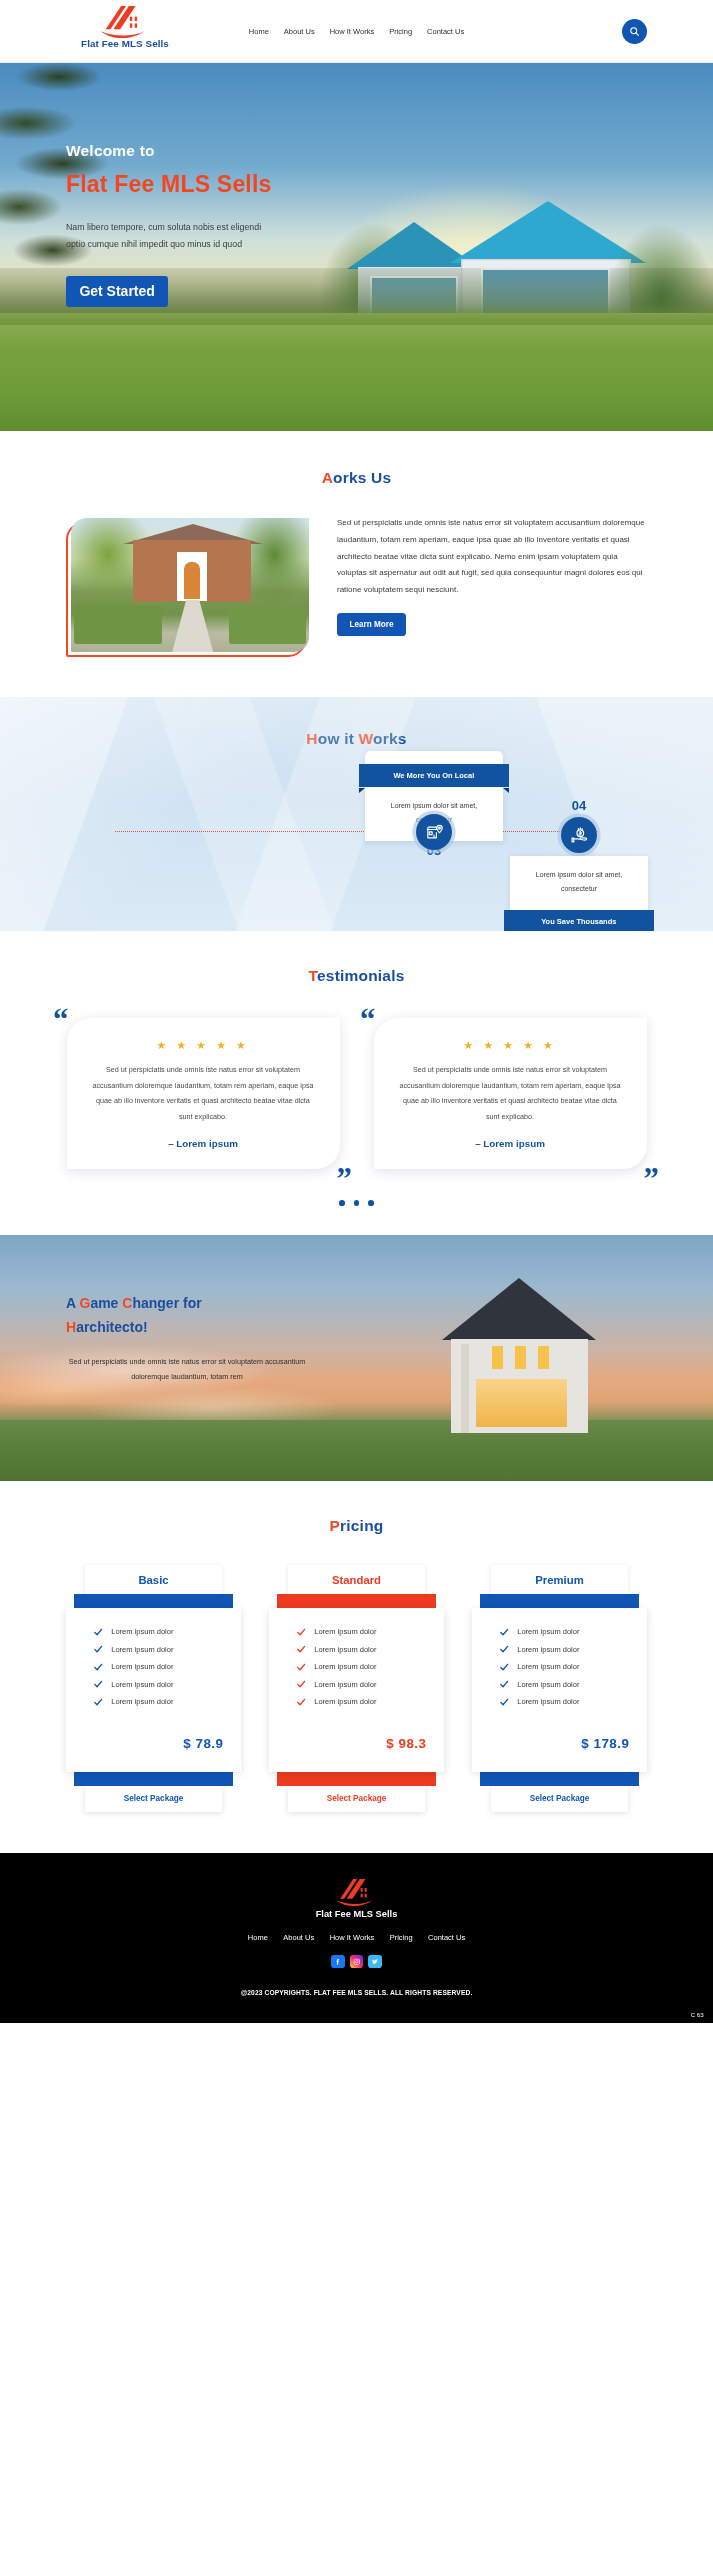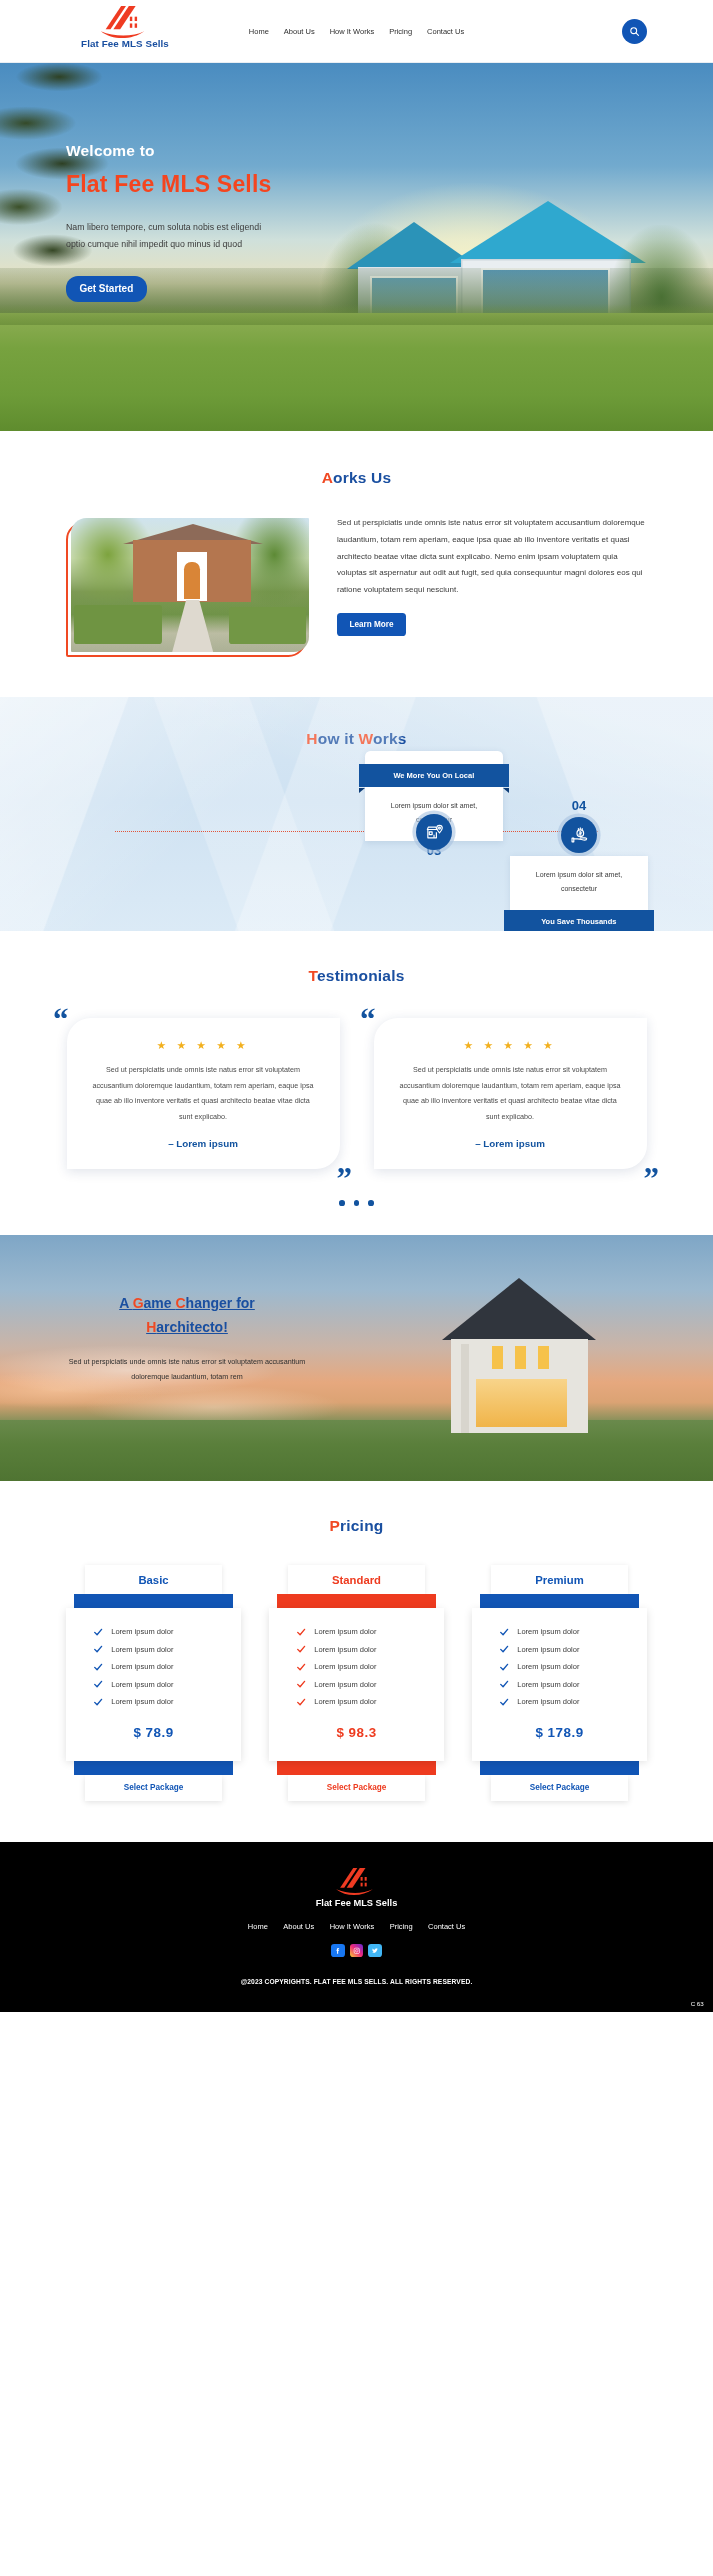--- a/index.html
+++ b/index.html
@@ -92,21 +92,21 @@
   .hero-tree2 {
     position: absolute; left: 319px; bottom: 111px; width: 113px; height: 98px;
     background: radial-gradient(ellipse at 50% 75%, #4a7638 0%, rgba(74,118,56,0) 70%);
   }
   .hero-inner { position: relative; width: 581px; margin: 1px auto; padding-top: 78px; }
   .hero-welcome { font-size: 15.5px; color: #ffffff; font-weight: bold; letter-spacing: 0.2px; }
   .hero-title { font-size: 23px; color: #f4451f; font-weight: bold; margin-top: 11.3px; letter-spacing: 0.2px; }
   .hero-sub { margin-top: 20.6px; font-size: 8.8px; color: #3b3b3b; line-height: 2.0; max-width: 216px; }
   .hero-btn {
     margin-top: 21.6px; display: inline-block; background: #1155b5; color: #fff;
-    border: none; border-radius: 12px; padding: 7.7px 13.4px; font-size: 10px; font-weight: bold;
+    border: none; border-radius: 3px; padding: 7.7px 13.4px; font-size: 14px; font-weight: bold;
     cursor: pointer; font-family: inherit;
   }
 
   
   .sec-title { text-align: center; font-size: 15.5px; font-weight: bold; color: #1a4fa0; letter-spacing: 0.2px; }
   .sec-title .hl { color: #f04923; }
 
   
   .about { padding: 38px 0 40px; background: #fff; }
   .about-grid { width: 581px; margin: 27px auto 0; display: flex; gap: 29px; align-items: flex-start; }
@@ -224,43 +224,43 @@
   .bh-roof { position:absolute; left: 28px; bottom: 93px; width: 0; height: 0;
     border-left: 77px solid transparent; border-right: 77px solid transparent; border-bottom: 62px solid #30353d; }
   .bh-body { position:absolute; left: 37px; bottom: 0; width: 137px; height: 94px; background: #e6e4de; }
   .bh-w1 { position:absolute; left: 78px; bottom: 64px; width: 11.3px; height: 23px; background: #f6c24a; }
   .bh-w2 { position:absolute; left: 101px; bottom: 64px; width: 11.3px; height: 23px; background: #f6c24a; }
   .bh-w3 { position:absolute; left: 124px; bottom: 64px; width: 11.3px; height: 23px; background: #f6c24a; }
   .bh-big { position:absolute; left: 62px; bottom: 6.2px; width: 91px; height: 48px;
     background: linear-gradient(to bottom, #f8d48a, #f0b449); }
   .bh-col { position:absolute; left: 47px; bottom: 0; width: 8.2px; height: 89px; background: #d8d5cd; }
   .banner-inner { position: relative; width: 581px; margin: 0 auto; padding-top: 57px; }
-  .banner-title { width: 242px; text-align: center; font-size: 14px; font-weight: bold;
-    line-height: 1.7; color: #1a4fa0; text-decoration: underline; }
+  .banner-title { width: 242px; font-size: 14px; font-weight: bold;
+    line-height: 1.7; color: #1a4fa0; }
   .banner-title .hl { color: #f04923; }
   .banner-sub { width: 242px; text-align: center; margin-top: 14.4px; font-size: 7.2px;
     line-height: 2.1; color: #2e2e2e; }
 
   
   .pricing { padding: 36px 0 41px; background: #fff; }
   .price-row { width: 581px; margin: 30px auto 0; display: flex; gap: 28px; justify-content: center; }
   .price-card { position: relative; width: 175px; }
   .pc-head {
     width: 137px; margin: 0 auto; background: #fff; box-shadow: 0 1px 5.2px rgba(0,0,0,.10);
     text-align: center; padding: 9.3px 0 8.2px; font-size: 11.3px; font-weight: bold;
   }
   .pc-bar { width: 159px; margin: 0 auto; height: 13.4px; }
   .pc-body {
     background: #fff; box-shadow: 0 2.1px 8.2px rgba(0,0,0,.13);
     padding: 15.5px 17.5px 21.6px; position: relative; z-index: 2;
   }
   .pc-list { list-style: none; }
   .pc-list li { display: flex; align-items: center; gap: 8.2px; font-size: 7.5px; color: #3a3a3a; padding: 3.6px 0 3.6px 9.3px; }
   .pc-check { width: 10.3px; height: 10.3px; flex: none; }
-  .pc-price { text-align: center; margin-top: 14px; font-size: 13.4px; font-weight: bold; letter-spacing: 0.5px; }
+  .pc-price { text-align: right; margin-top: 25px; font-size: 13.4px; font-weight: bold; letter-spacing: 0.5px; }
   .pc-bar2 { width: 159px; margin: 0 auto; height: 13.4px; position: relative; z-index: 1; }
   .pc-foot {
     width: 137px; margin: 0 auto; background: #fff; box-shadow: 0 2.1px 6.2px rgba(0,0,0,.12);
     text-align: center; padding: 8.8px 0; font-size: 8.2px; font-weight: bold; cursor: pointer;
   }
   .blue { color: #1155b5; } .bluebg { background: #1155b5; }
   .red  { color: #ee3b1f; } .redbg  { background: #ee3b1f; }
 
   
   .footer { background: #000; padding: 24px 0 14.4px; text-align: center; position: relative; height: 170px; }

